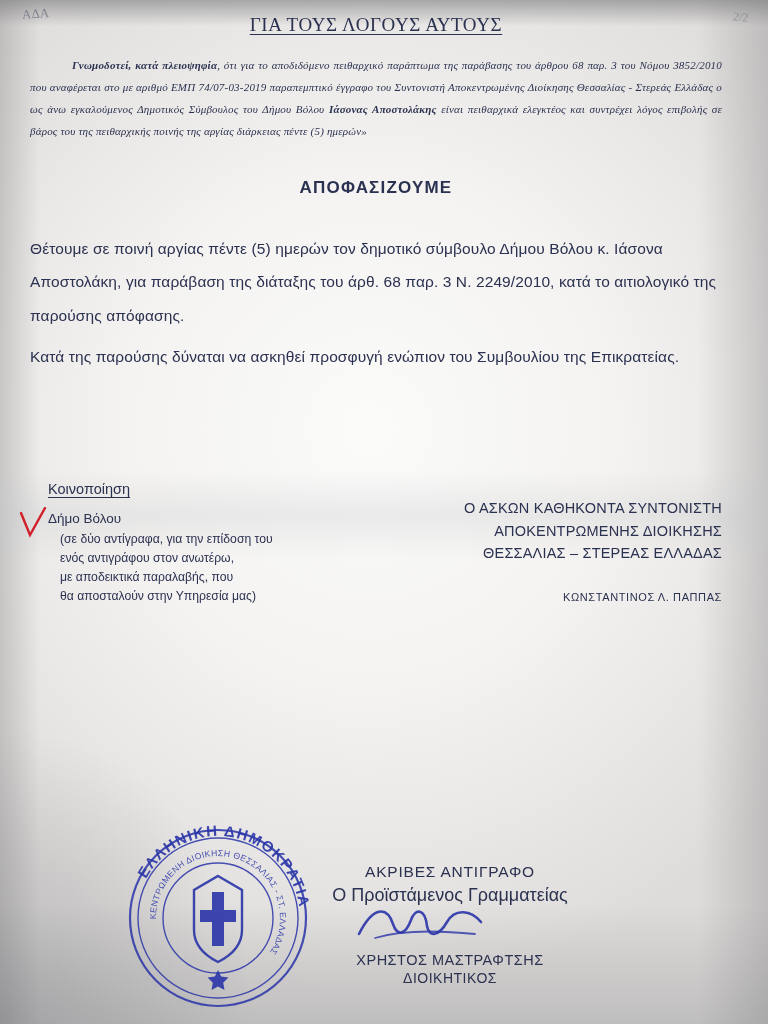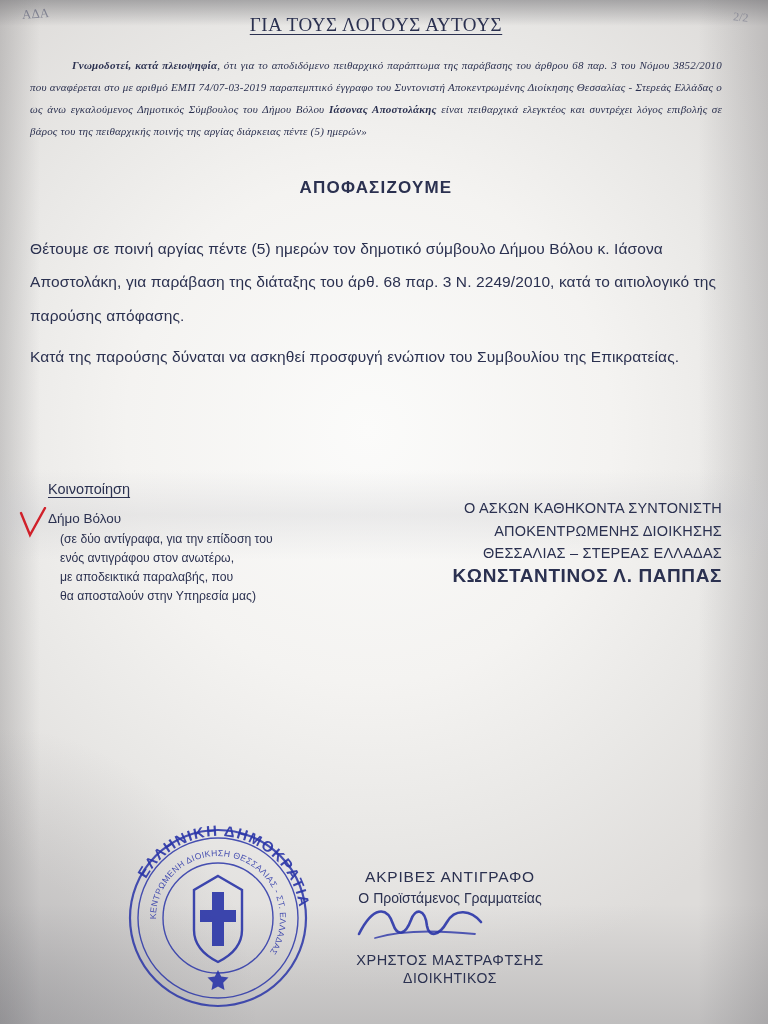--- a/index.html
+++ b/index.html
@@ -158,23 +158,23 @@
     padding-top: 16px;
     font-family: "Liberation Sans", sans-serif;
     color: #2b3150;
   }
   .signatory .line {
     font-size: 14.5px;
     line-height: 1.55;
     letter-spacing: .2px;
   }
   .signatory .name {
-    font-size: 19px;
+    margin-top: 26px;
+    font-size: 11px;
     letter-spacing: .6px;
-    font-weight: bold;
   }
 
   
   .stamp-area {
     position: absolute;
     left: 0; bottom: 0; width: 100%; height: 230px;
     z-index: 4;
   }
   .stamp {
     position: absolute;
@@ -186,21 +186,21 @@
   .certify {
     position: absolute;
     left: 320px;
     bottom: 38px;
     text-align: center;
     font-family: "Liberation Sans", sans-serif;
     color: #2b3150;
     width: 260px;
   }
   .certify .c1 { font-size: 15.5px; letter-spacing: .8px; }
-  .certify .c2 { font-size: 14px; margin-top: 4px; }
+  .certify .c2 { font-size: 18px; margin-top: 4px; }
   .certify .c3 { font-size: 14.5px; margin-top: 46px; letter-spacing: .5px; }
   .certify .c4 { font-size: 14px; margin-top: 2px; letter-spacing: .5px; }
   .handsig {
     position: absolute;
     left: 355px;
     bottom: 82px;
     width: 130px;
     height: 42px;
   }
 </style>

